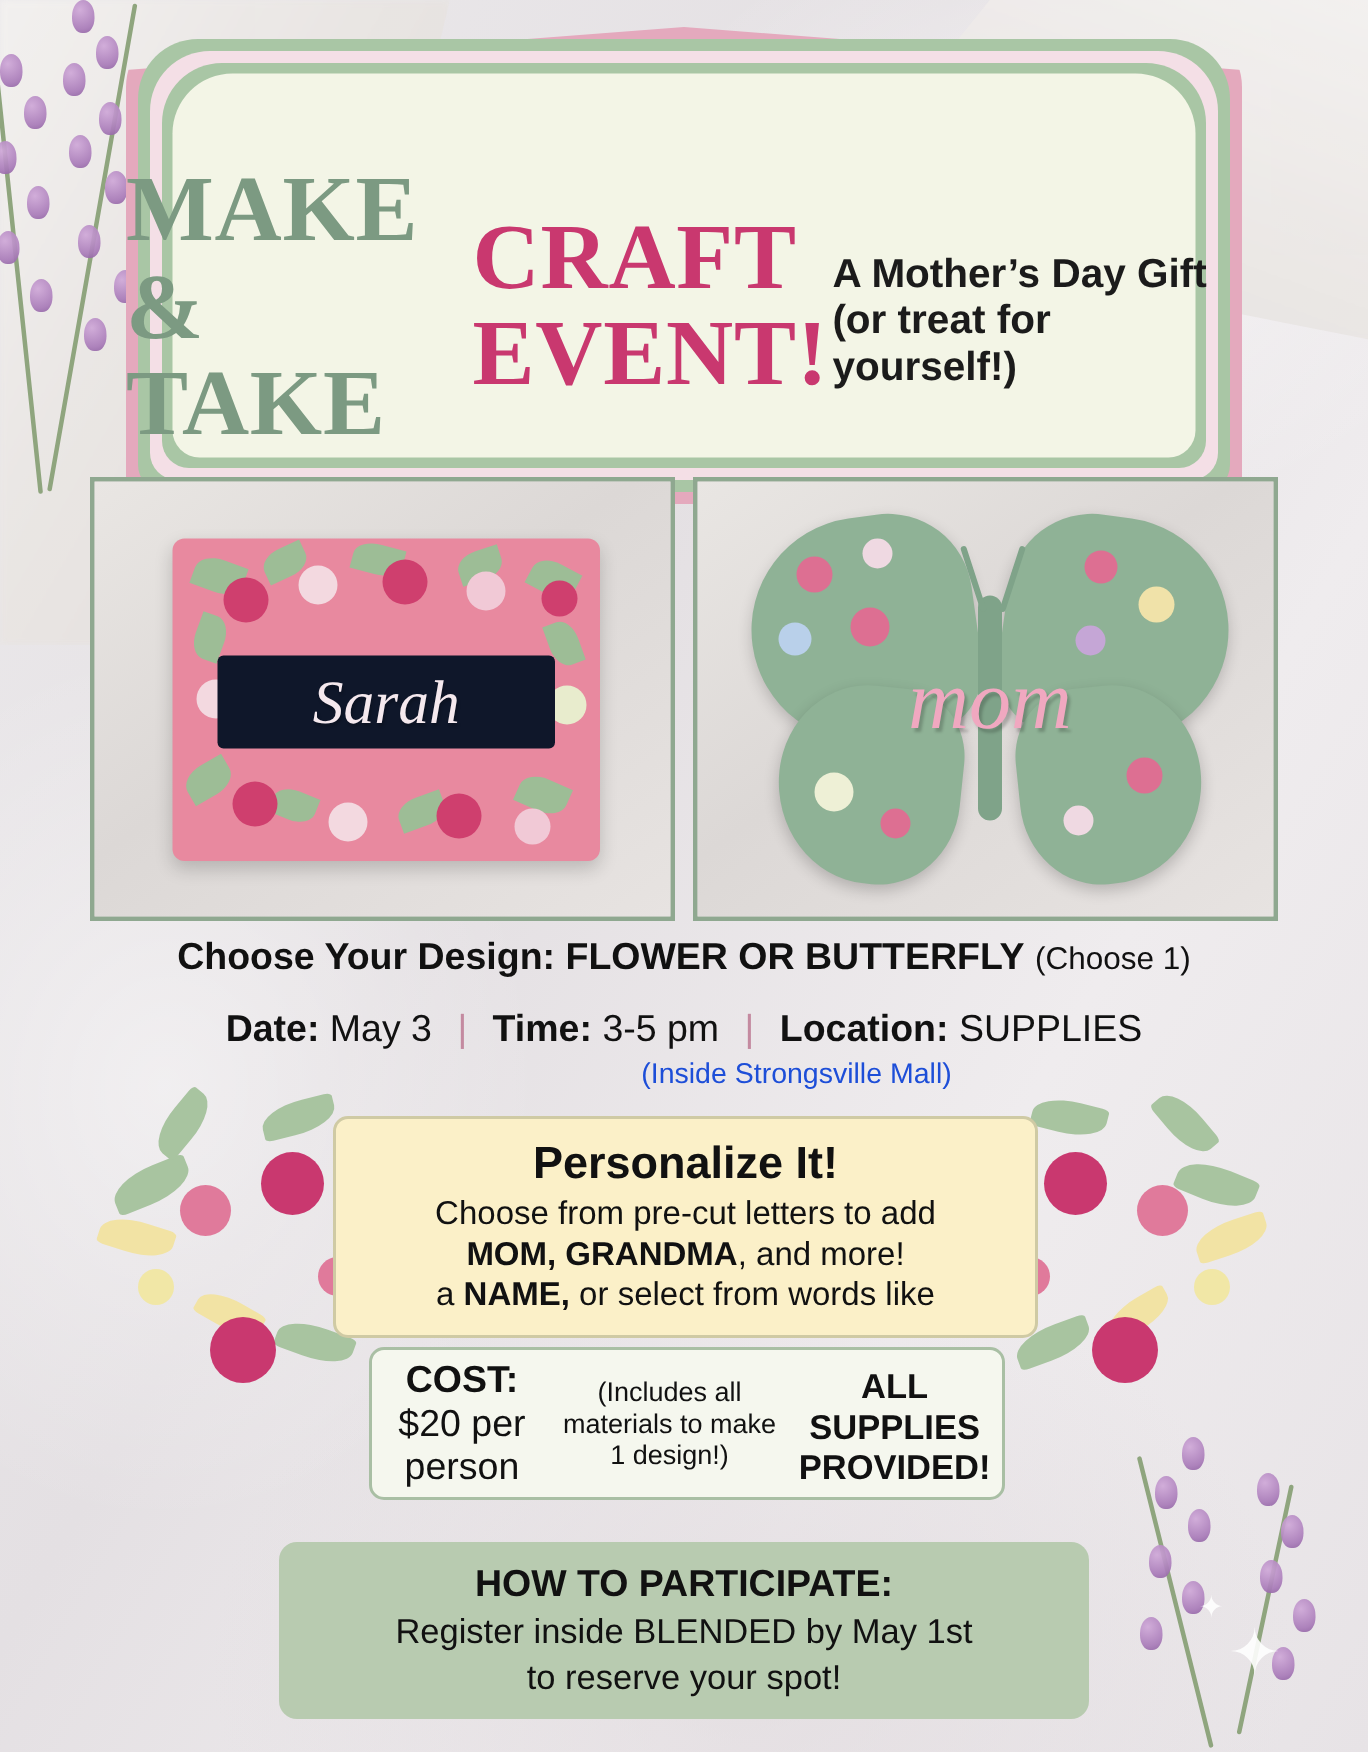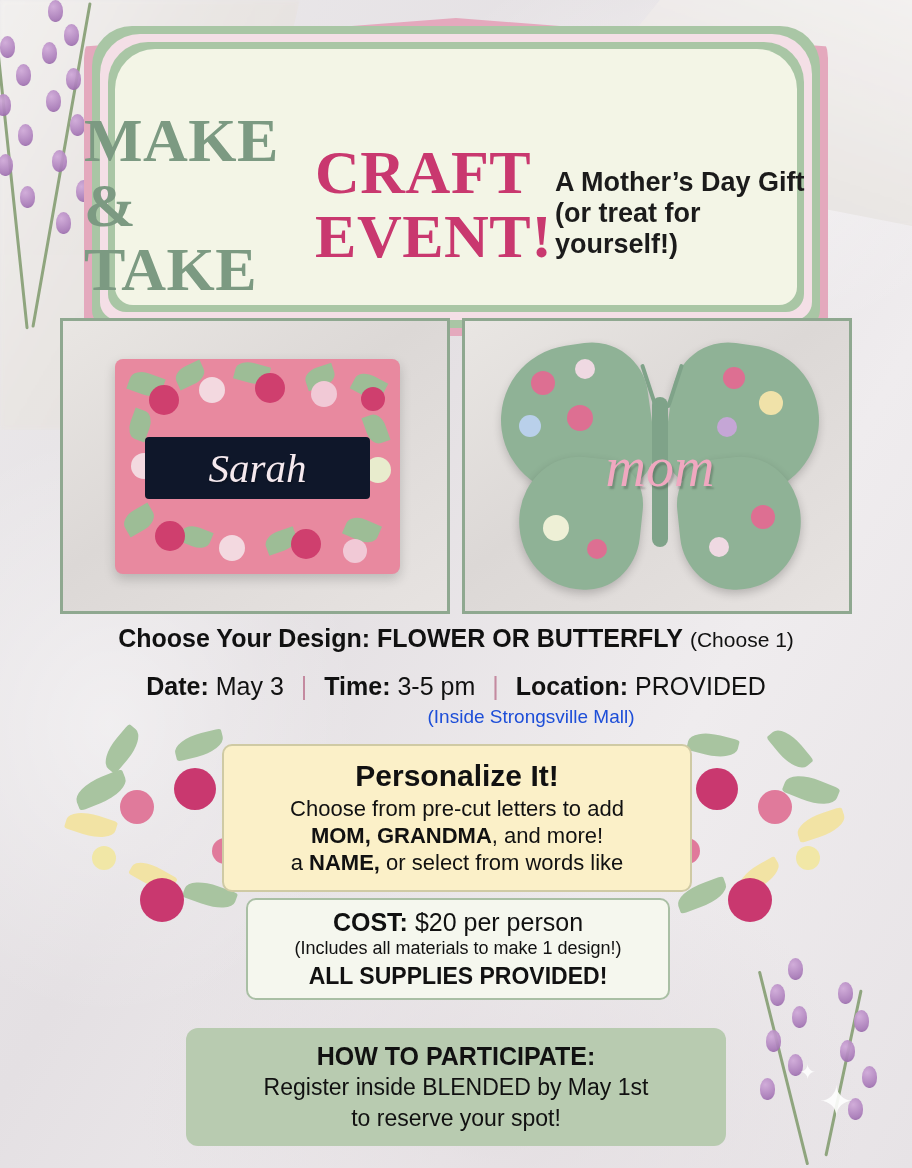--- a/index.html
+++ b/index.html
@@ -153,21 +153,21 @@
     background: #fbf0c8; border: 2px solid #cfcaa4; border-radius: 10px;
     display: flex; flex-direction: column; align-items: center; justify-content: center;
     text-align: center; padding: 6px 10px;
   }
   .personalize h3 { font-size: 30px; font-weight: 700; color: #111; margin-bottom: 3px; }
   .personalize p { font-size: 22px; color: #111; line-height: 1.22; }
 
   .cost-box {
     position: absolute; left: 246px; top: 898px; width: 424px; height: 102px;
     background: #f5f7ee; border: 2px solid #a9bfa4; border-radius: 10px;
-    display: flex; flex-direction: column; align-items: center; justify-content: center;
+    display: flex; flex-direction: row; align-items: center; justify-content: center;
     text-align: center;
   }
   .cost-box .c1 { font-size: 25px; color: #111; }
   .cost-box .c1 b { font-weight: 700; }
   .cost-box .c2 { font-size: 18px; color: #111; margin-top: 1px; }
   .cost-box .c3 { font-size: 23px; font-weight: 700; color: #111; margin-top: 4px; }
 
   .howto {
     position: absolute; left: 186px; top: 1028px; width: 540px; height: 118px;
     background: #b8cbb0; border-radius: 12px;
@@ -317,21 +317,21 @@
 </div>
 
 <div class="datetime">
   <b>Date:</b>
   <span>May 3</span>
   <span class="sep">|</span>
   <b>Time:</b>
   <span>3-5 pm</span>
   <span class="sep">|</span>
   <b>Location:</b>
-  <span>PROVIDED</span>
+  <span>SUPPLIES</span>
 </div>
 <div class="venue-sub">(Inside Strongsville Mall)</div>
 
 <div class="accent" style="left:64px;top:726px;width:190px;height:200px;">
   <div class="leaf" style="left:10px;top:52px;width:54px;height:24px;transform:rotate(-22deg);"></div>
   <div class="leaf y" style="left:2px;top:88px;width:50px;height:22px;transform:rotate(18deg);"></div>
   <div class="leaf" style="left:34px;top:12px;width:48px;height:22px;transform:rotate(-50deg);"></div>
   <div class="leaf y" style="left:66px;top:140px;width:46px;height:20px;transform:rotate(30deg);"></div>
   <div class="leaf" style="left:110px;top:8px;width:50px;height:22px;transform:rotate(-14deg);"></div>
   <div class="leaf" style="left:120px;top:158px;width:52px;height:22px;transform:rotate(20deg);"></div>

